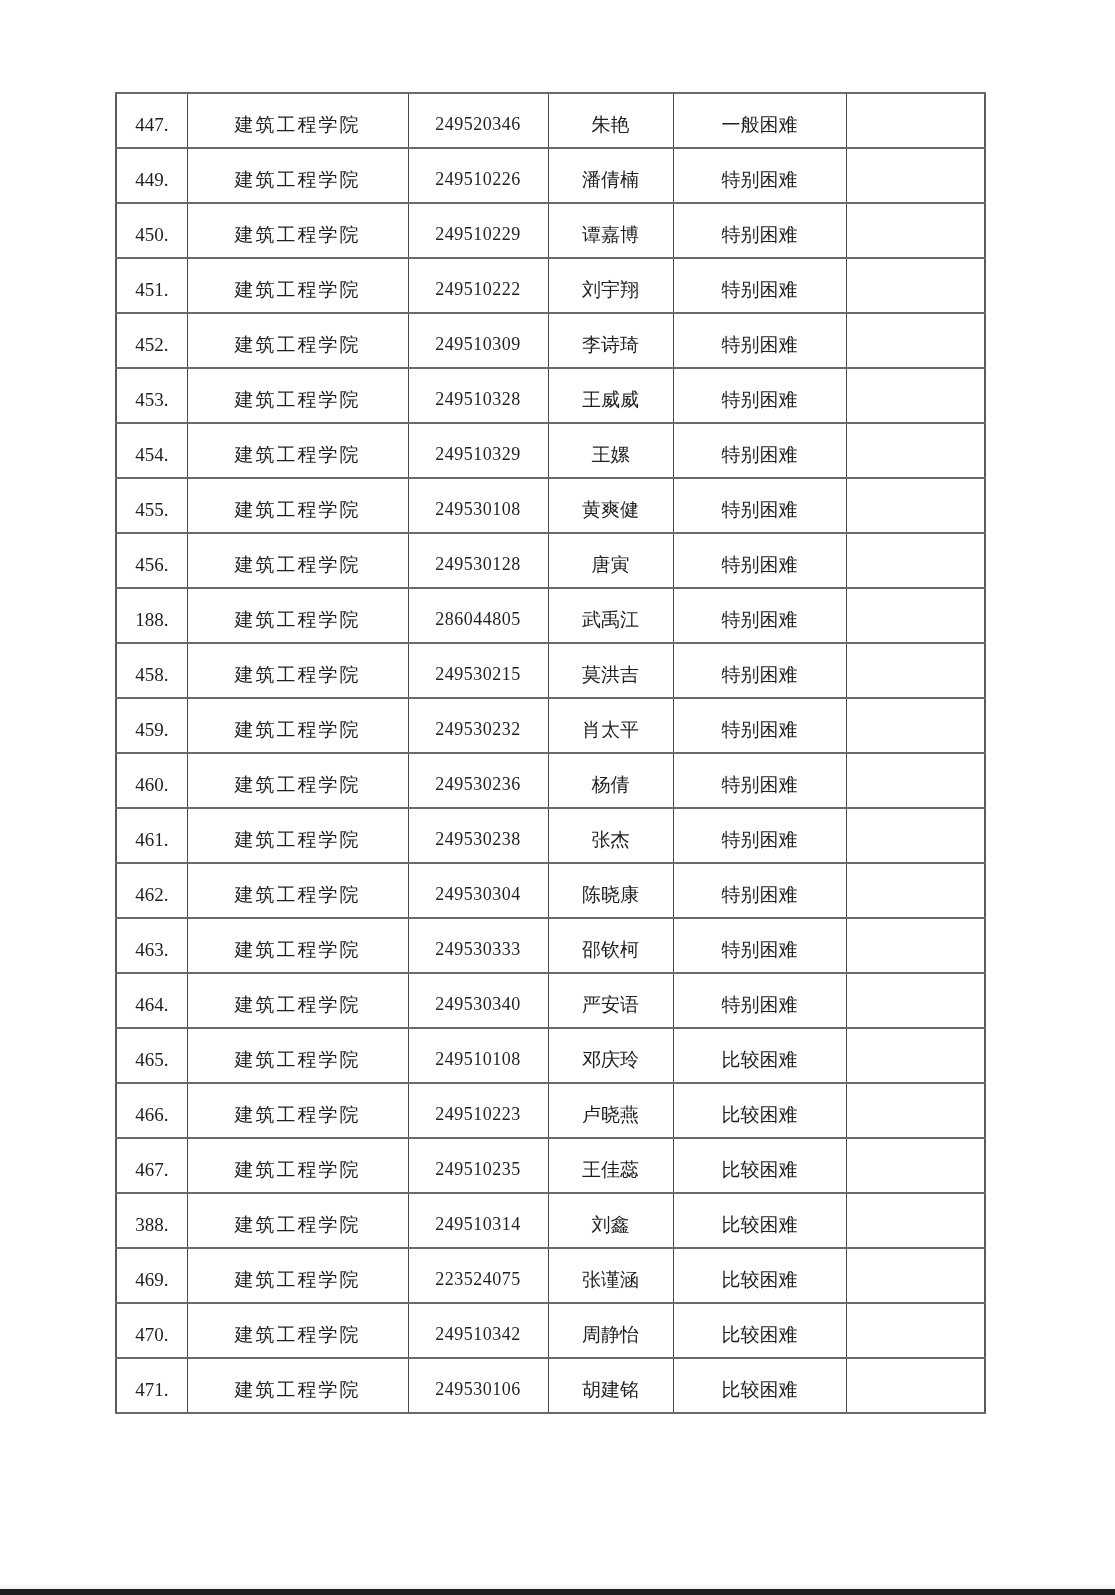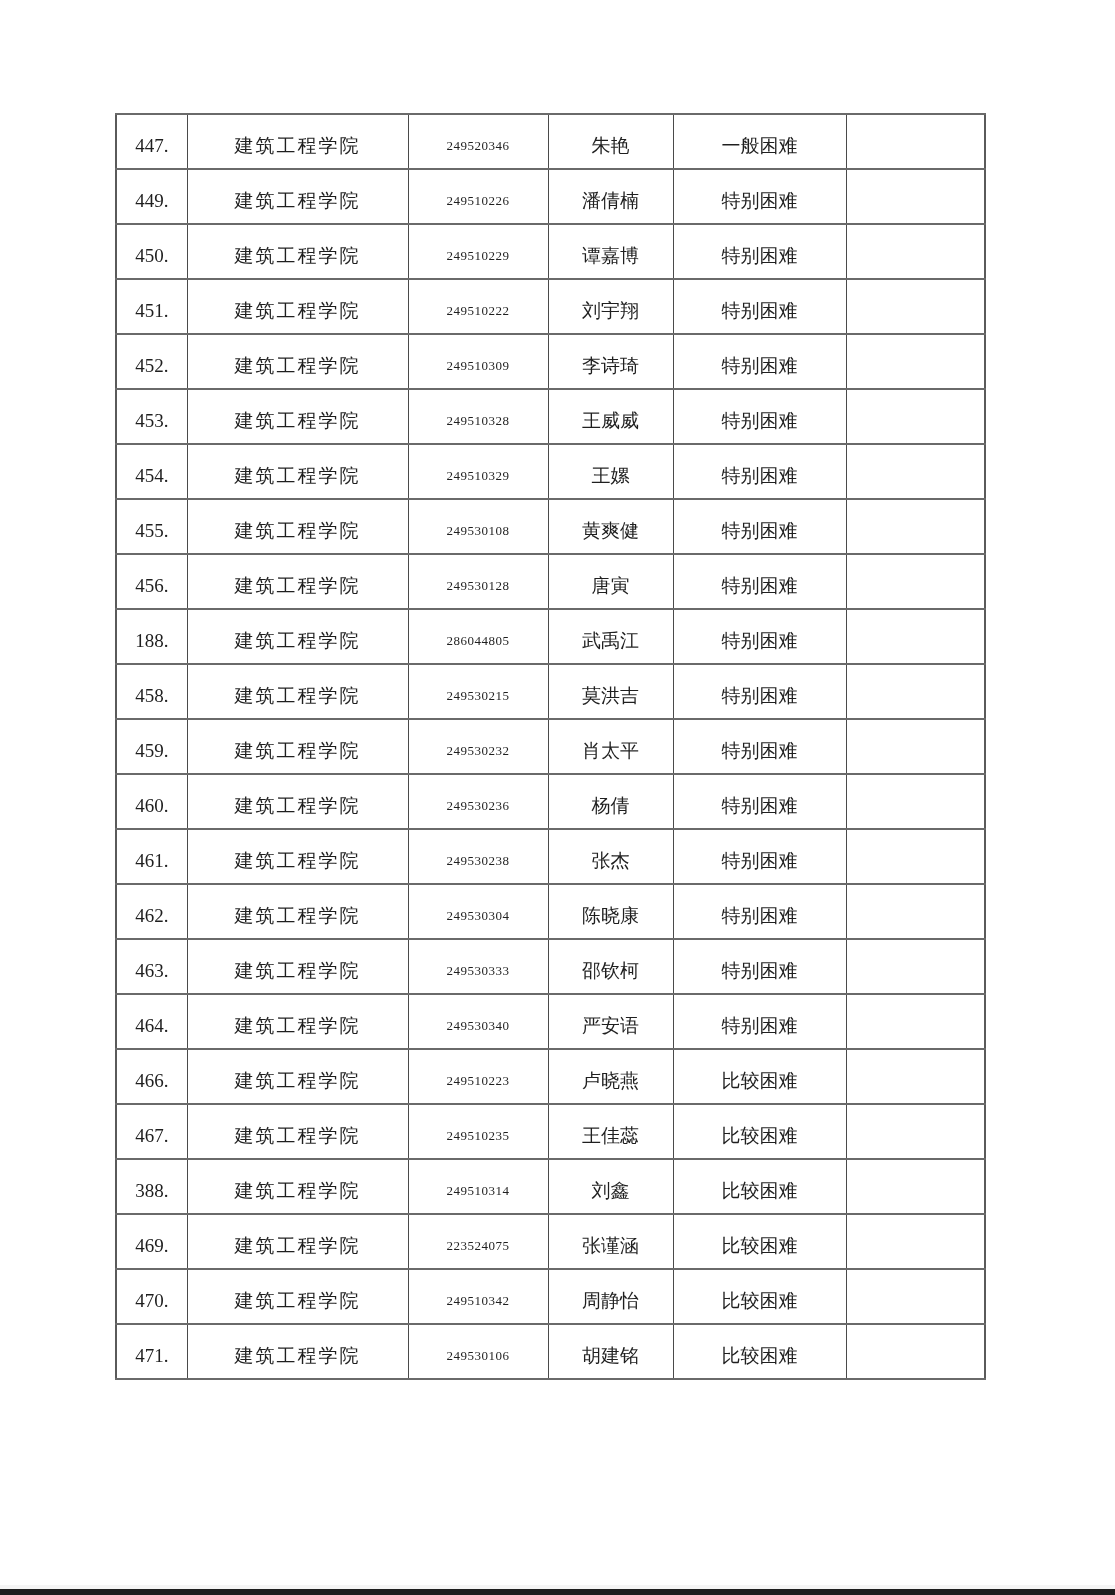--- a/index.html
+++ b/index.html
@@ -9,21 +9,21 @@
     font-family: "Liberation Serif", "DejaVu Serif", serif;
     overflow: hidden;
   }
   .page {
     position: relative;
     width: 1115px; height: 1595px;
     background: #ffffff;
   }
   .doc-table {
     position: absolute;
-    left: 115px; top: 113px;
+    left: 115px; top: 92px;
     border-collapse: collapse;
     table-layout: fixed;
     width: 869px;
   }
   .doc-table col.c-no      { width: 71px; }
   .doc-table col.c-college { width: 221px; }
   .doc-table col.c-id      { width: 140px; }
   .doc-table col.c-name    { width: 125px; }
   .doc-table col.c-level   { width: 173px; }
   .doc-table col.c-note    { width: 139px; }
@@ -36,21 +36,21 @@
     text-align: center;
     vertical-align: middle;
     font-size: 19px;
     color: #1f1f1f;
     padding-top: 8px;
     white-space: nowrap;
     overflow: hidden;
   }
   .doc-table { border: 2px solid #5a5a5a; }
   .doc-table td.cell-college { letter-spacing: 2px; }
-  .doc-table td.cell-id { font-size: 13px; letter-spacing: 0.5px; margin-left: 6px; }
+  .doc-table td.cell-id { font-size: 18px; letter-spacing: 0.5px; margin-left: 6px; }
   .bottom-light-strip {
     position: absolute;
     left: 0; bottom: 6px;
     width: 1115px; height: 4px;
     background: #f5f5f5;
   }
   .bottom-bar {
     position: absolute;
     left: 0; bottom: 0;
     width: 1115px; height: 6px;
@@ -202,20 +202,28 @@
     </tr>
         <tr>
       <td class="cell-no">464.</td>
       <td class="cell-college">建筑工程学院</td>
       <td class="cell-id">249530340</td>
       <td class="cell-name">严安语</td>
       <td class="cell-level">特别困难</td>
       <td class="cell-note"></td>
     </tr>
         <tr>
+      <td class="cell-no">465.</td>
+      <td class="cell-college">建筑工程学院</td>
+      <td class="cell-id">249510108</td>
+      <td class="cell-name">邓庆玲</td>
+      <td class="cell-level">比较困难</td>
+      <td class="cell-note"></td>
+    </tr>
+        <tr>
       <td class="cell-no">466.</td>
       <td class="cell-college">建筑工程学院</td>
       <td class="cell-id">249510223</td>
       <td class="cell-name">卢晓燕</td>
       <td class="cell-level">比较困难</td>
       <td class="cell-note"></td>
     </tr>
         <tr>
       <td class="cell-no">467.</td>
       <td class="cell-college">建筑工程学院</td>

